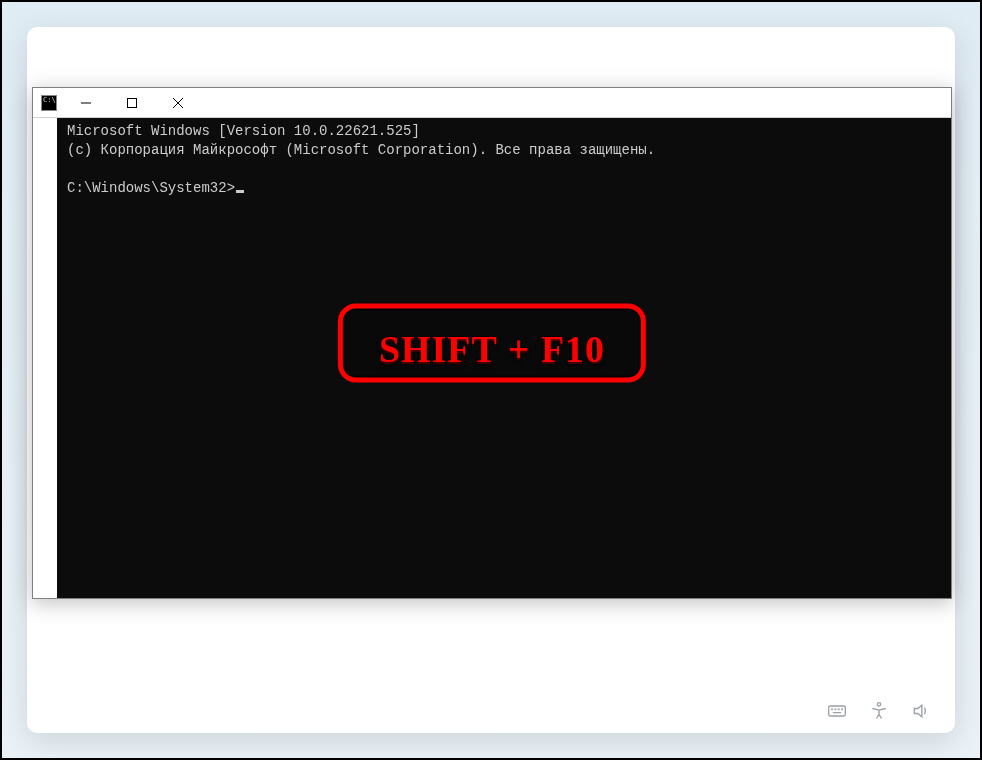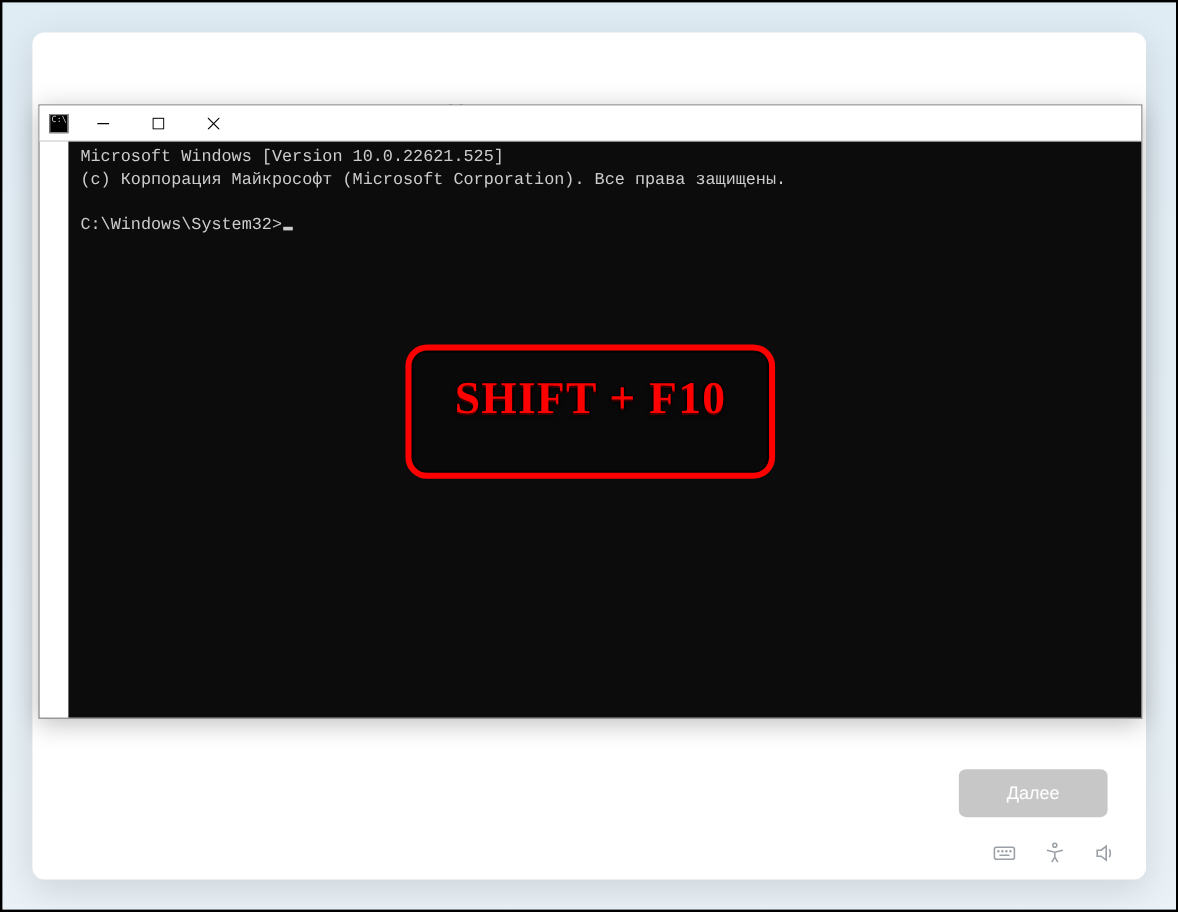--- a/index.html
+++ b/index.html
@@ -128,21 +128,21 @@
   }
 
   
   .overlay {
     position: absolute;
     left: 50%; top: 50%;
     transform: translate(-50%, -50%);
     border: 5px solid #ff0000;
     border-radius: 18px;
     background: rgba(0,0,0,0.25);
-    padding: 18px 36px 40px;
+    padding: 18px 36px 7px;
     box-shadow: 0 0 0 2px rgba(0,0,0,0.6) inset;
   }
   .overlay-text {
     font-family: Georgia, "Times New Roman", serif;
     font-weight: 700;
     font-size: 38px;
     letter-spacing: 1px;
     color: #ff0000;
     text-shadow:
       0 2px 0 #400000,
@@ -154,23 +154,20 @@
   }
 </style>
 </head>
 <body>
 
 <div class="frame">
   <div class="card">
 
     <div class="heading">Давайте подключим вас к</div>
 
-    <button class="next-btn">
-      <span>Далее</span>
-    </button>
 
     <div class="tray">
       <span>
         <svg viewBox="0 0 24 24" fill="none" stroke="currentColor" stroke-width="1.6">
           <rect x="2" y="6" width="20" height="12" rx="2"></rect>
           <line x1="7" y1="14" x2="17" y2="14"></line>
           <circle cx="6" cy="10" r="0.5" fill="currentColor"></circle>
           <circle cx="10" cy="10" r="0.5" fill="currentColor"></circle>
           <circle cx="14" cy="10" r="0.5" fill="currentColor"></circle>
           <circle cx="18" cy="10" r="0.5" fill="currentColor"></circle>

